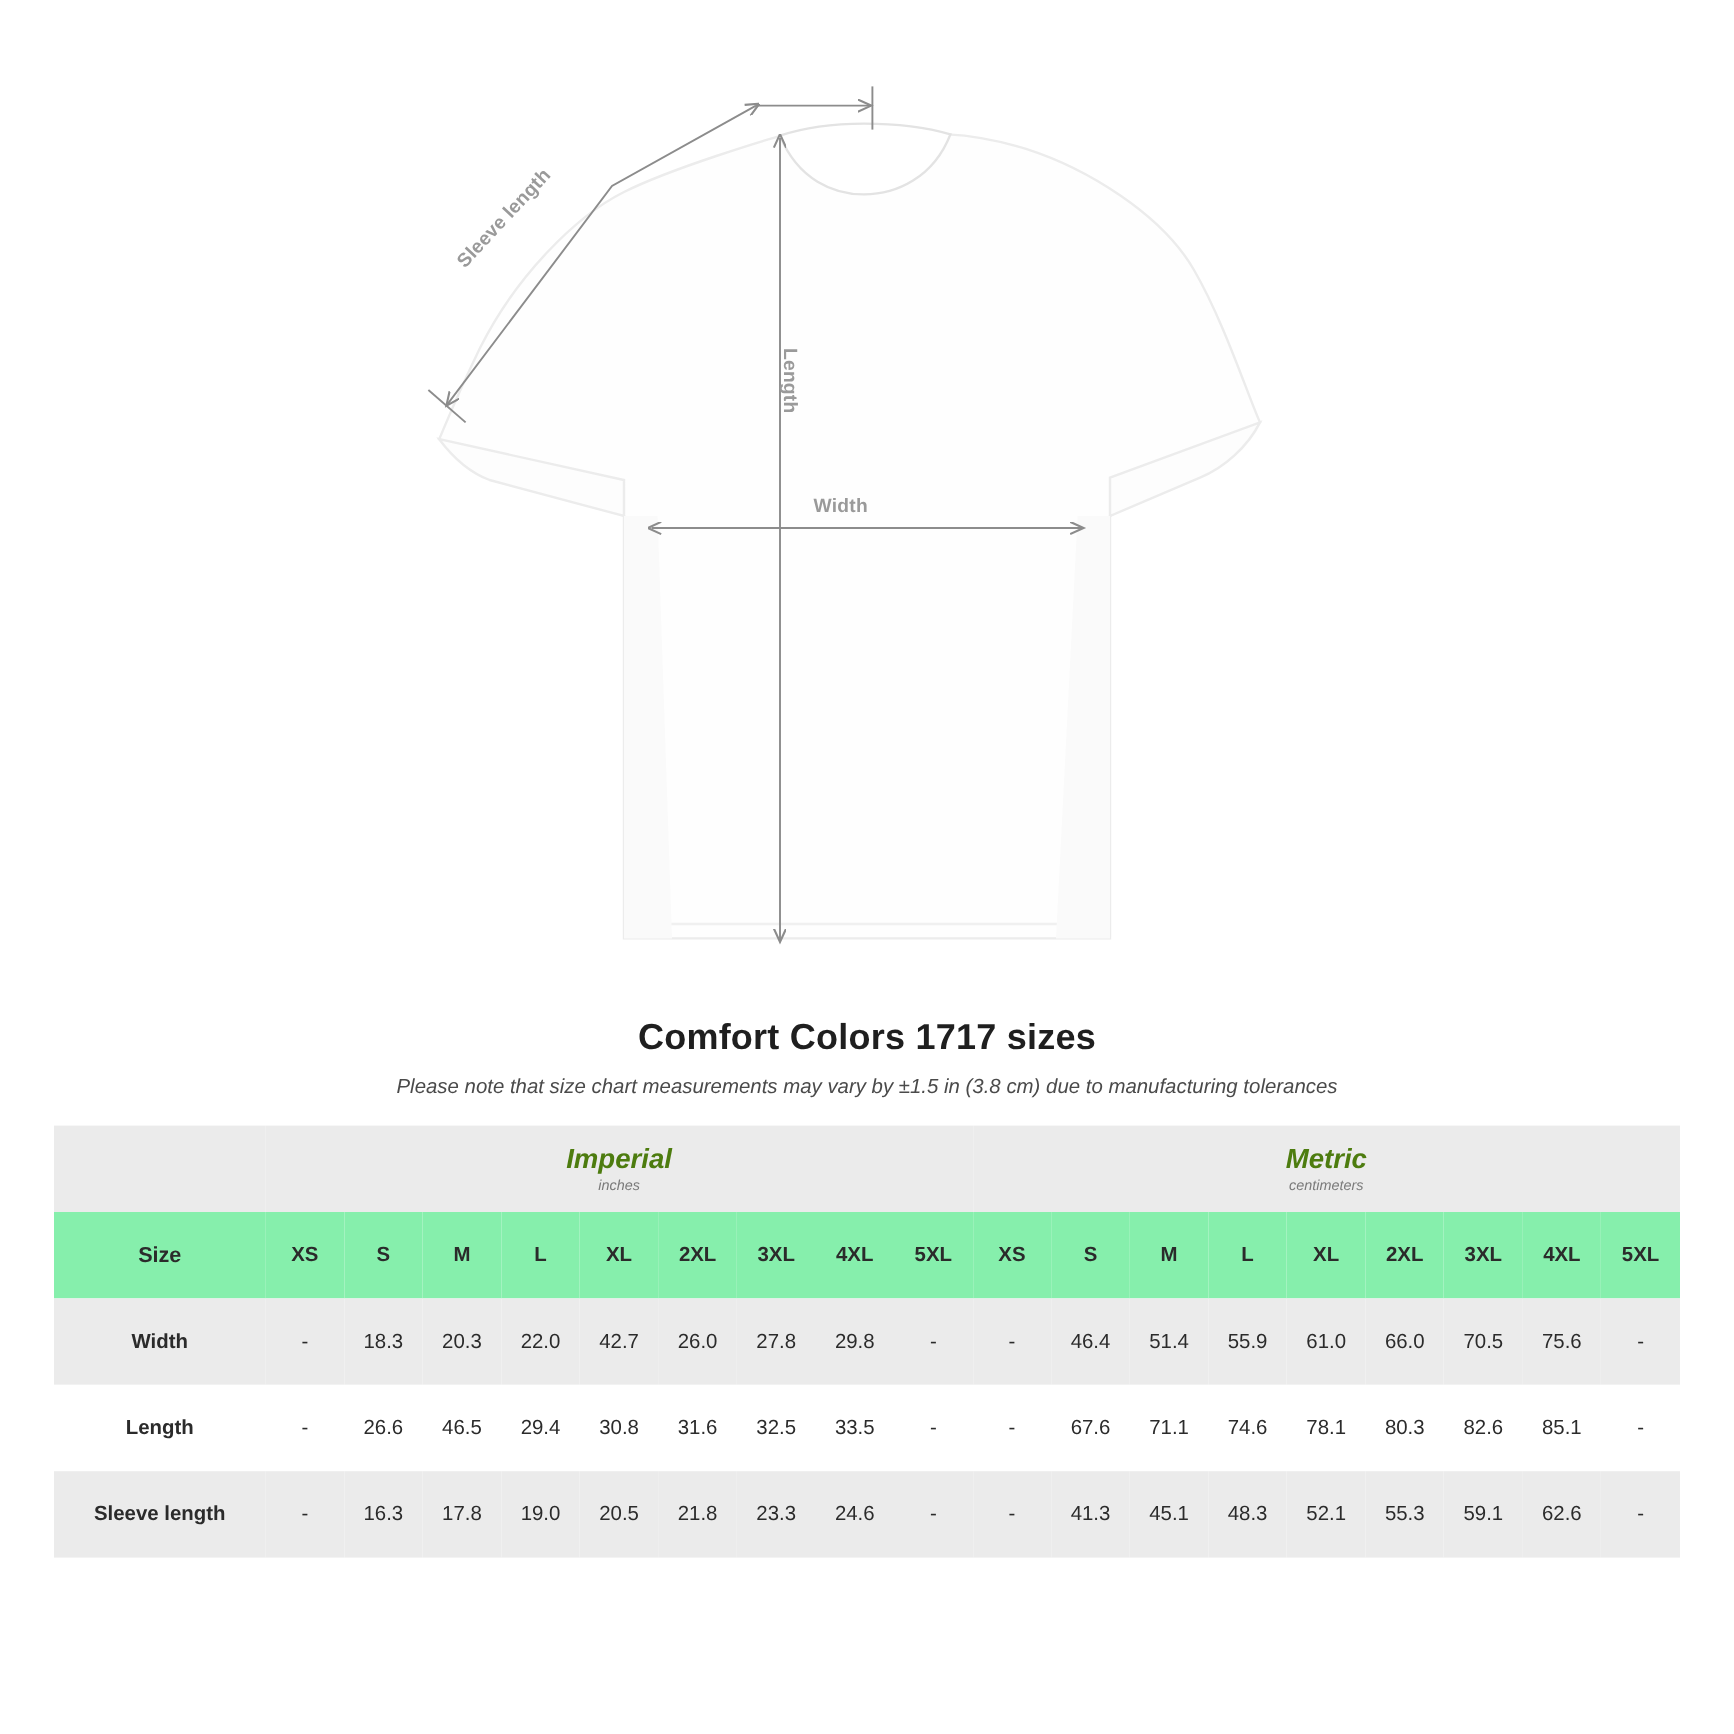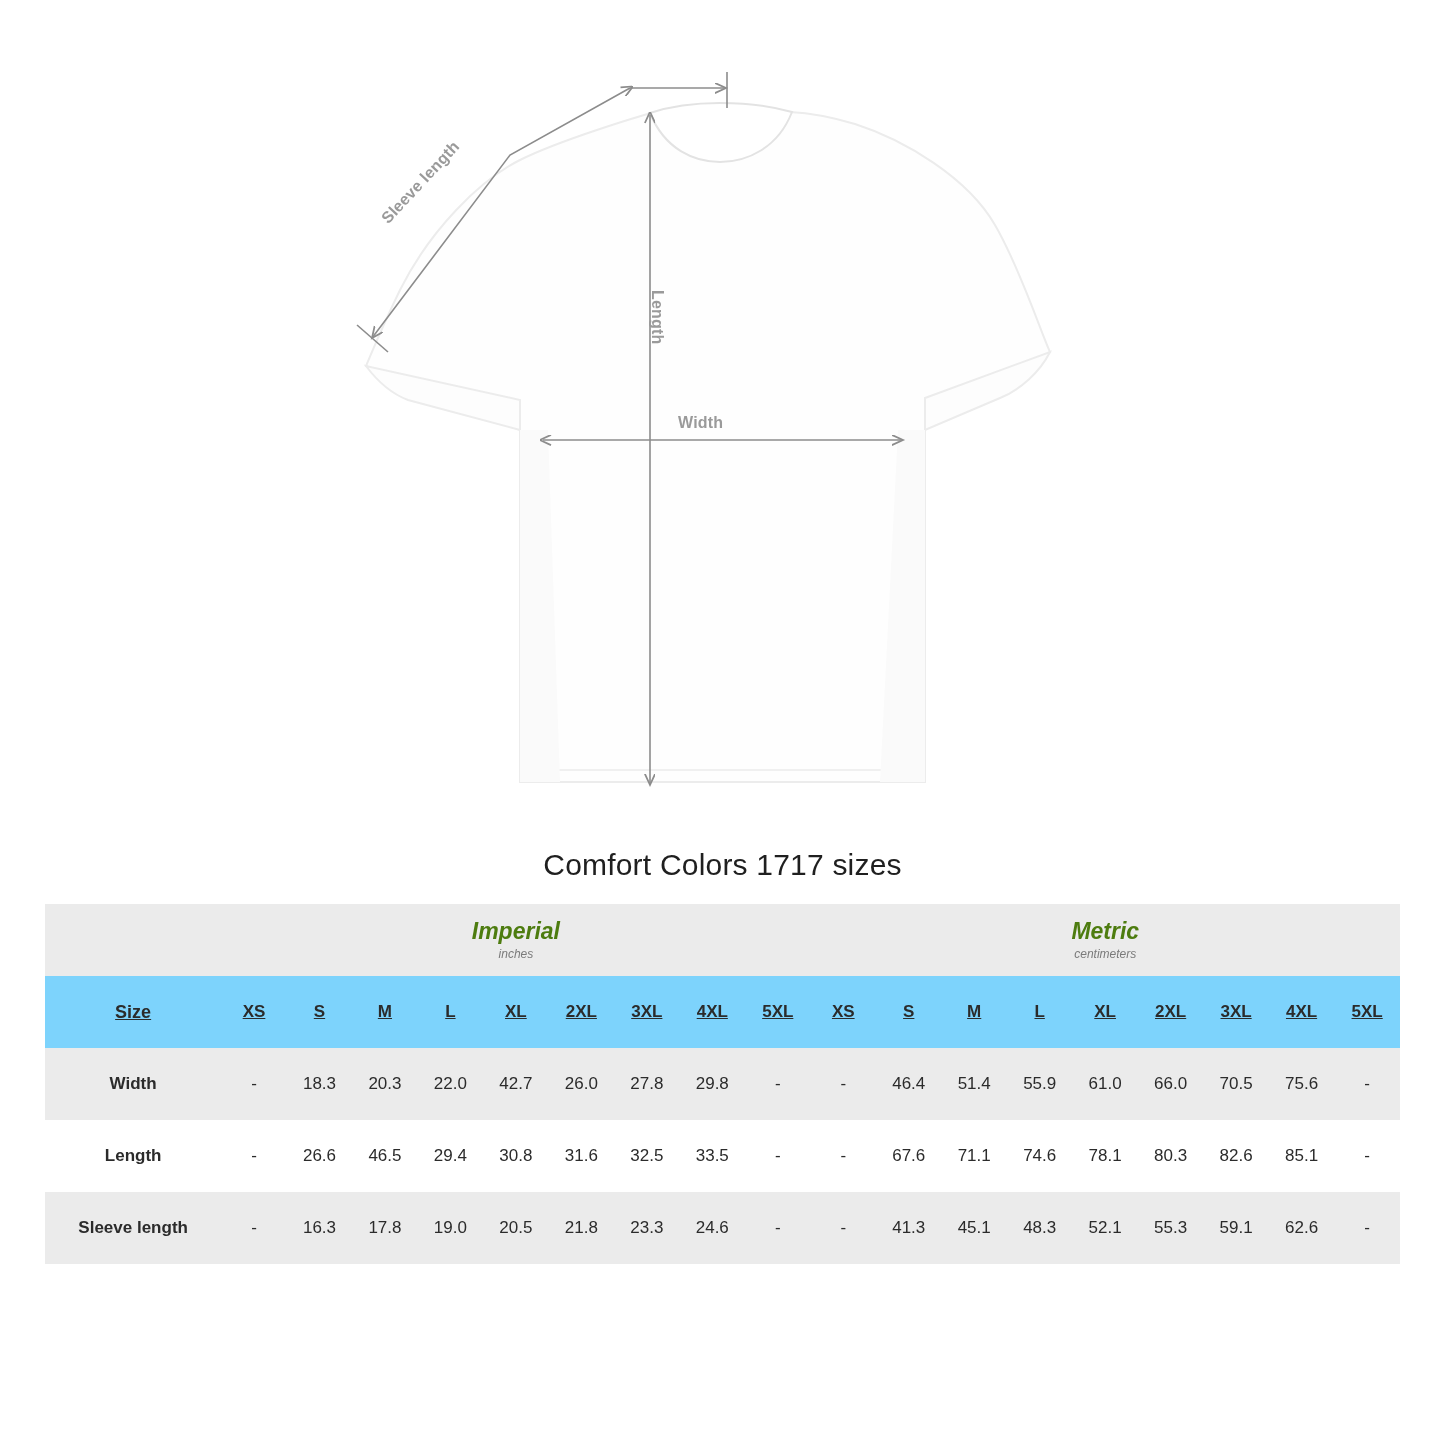--- a/index.html
+++ b/index.html
@@ -52,21 +52,21 @@
     white-space: nowrap;
   }
 
   
   .title-block {
     text-align: center;
     margin-top: 18px;
   }
   .chart-title {
     font-size: 30px;
-    font-weight: normal;
+    font-weight: bold;
     color: #1f1f1f;
     letter-spacing: 0.2px;
   }
   .chart-note {
     margin-top: 14px;
     font-size: 17px;
     font-style: italic;
     color: #4a4a4a;
   }
 
@@ -105,26 +105,25 @@
     line-height: 1.25;
   }
   .unit-sub {
     font-size: 12px;
     font-style: italic;
     color: #7a7a7a;
     line-height: 1.5;
   }
 
   .header-row td {
-    background: #7dd3fc;
+    background: #86efac;
     font-weight: bold;
     font-size: 17px;
     color: #2b2b2b;
     height: 86px;
-    text-decoration: underline;
   }
   .header-row td.row-head {
     font-weight: bold;
     font-size: 18px;
   }
 
   tr.shade td { background: #ebebeb; }
   tr.plain td { background: #ffffff; }
 
   td.row-head {
@@ -188,20 +187,21 @@
     <line x1="357" y1="325" x2="388" y2="352" stroke="#8c8c8c" stroke-width="1.6"></line>
   </svg>
 
   <div class="dim-label label-width">Width</div>
   <div class="dim-label label-length">Length</div>
   <div class="dim-label label-sleeve">Sleeve length</div>
 </div>
 
 <div class="title-block">
   <div class="chart-title">Comfort Colors 1717 sizes</div>
+  <div class="chart-note">Please note that size chart measurements may vary by ±1.5 in (3.8 cm) due to manufacturing tolerances</div>
 </div>
 
 <div class="table-wrap">
   <table class="size-table">
     <colgroup>
       <col class="col-label">
       <col class="col-cell">
         <col class="col-cell">
         <col class="col-cell">
         <col class="col-cell">

